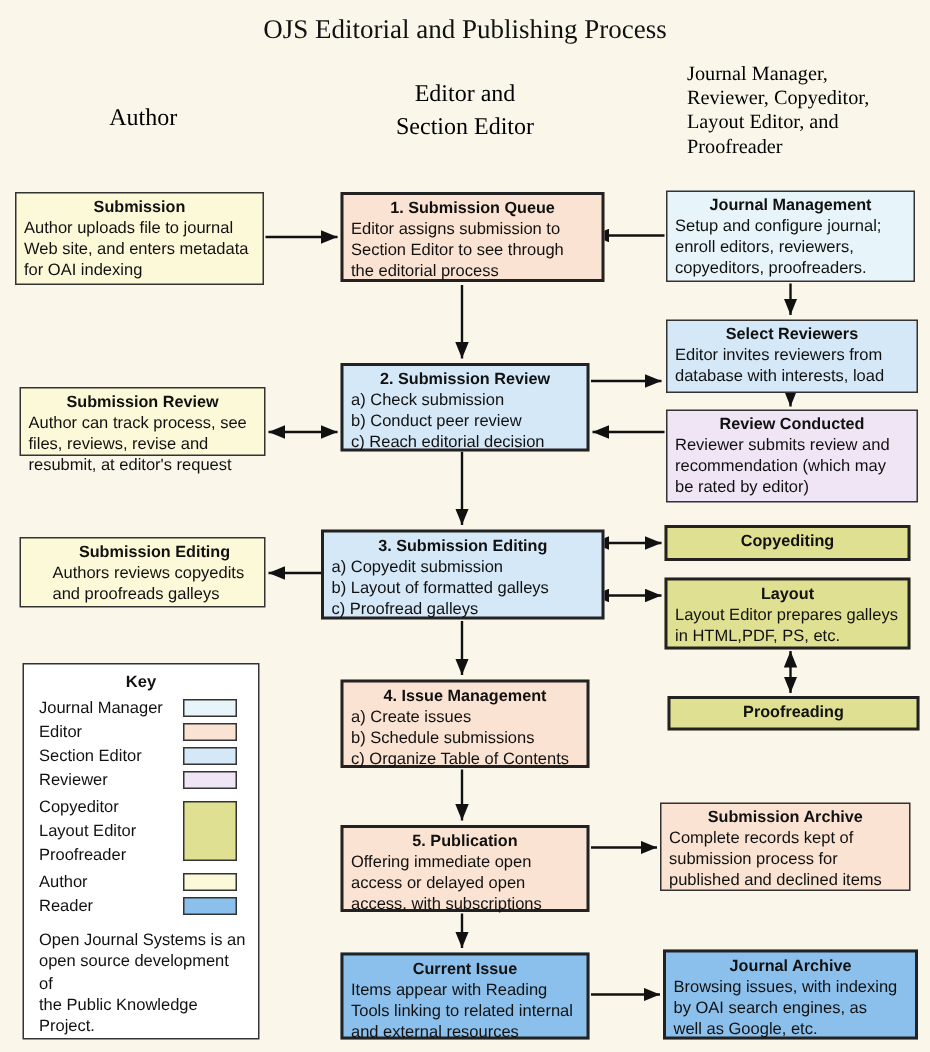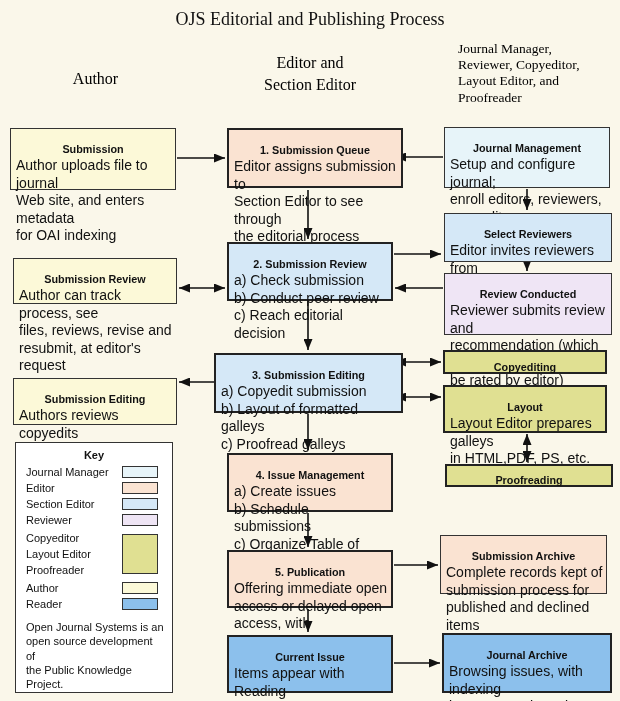--- a/index.html
+++ b/index.html
@@ -10,22 +10,22 @@
   .page-title{position:absolute;top:9px;left:0;width:620px;text-align:center;
               font-family:"Liberation Serif",serif;font-size:18px;color:#111;}
   .hdr{position:absolute;font-family:"Liberation Serif",serif;color:#000000;white-space:pre-line;}
   .hdr-author{top:70px;left:38px;width:115px;text-align:center;font-size:16px;}
   .hdr-editor{top:52px;left:228px;width:164px;text-align:center;font-size:16px;line-height:1.35;}
   .hdr-roles{top:41px;left:458px;width:152px;text-align:left;font-size:13.5px;line-height:1.2;}
 
   .box{position:absolute;box-sizing:border-box;}
   .bd1{border:1px solid #333;}
   .bd2{border:2px solid #222;}
-  .box .t{font-weight:bold;font-size:10.8px;text-align:center;padding-top:3px;line-height:1.25;margin-top:11px;}
-  .box .b{font-size:14px;line-height:1.24;padding:1px 2px 2px 5px;white-space:pre-line;text-align:left;}
+  .box .t{font-weight:bold;font-size:10.8px;text-align:center;padding-top:3px;line-height:1.25;}
+  .box .b{font-size:11px;line-height:1.24;padding:1px 2px 2px 5px;white-space:pre-line;text-align:left;}
   .box.solo{display:flex;align-items:center;justify-content:center;}
   .box.solo .t{padding:0;}
 
   .c-author{background:#FCF9D8;}
   .c-editor{background:#FAE3D2;}
   .c-sed{background:#D5E8F7;}
   .c-jm{background:#E7F4F9;}
   .c-rev{background:#EFE5F5;}
   .c-olv{background:#E0E092;}
   .c-rdr{background:#8CC0EC;}
@@ -137,21 +137,21 @@
 be rated by editor)</div>
   </div>
 
   <div class="box bd2 c-sed" style="left:214px;top:353px;width:189px;height:60px;">
     <div class="t">3. Submission Editing</div>
     <div class="b">a) Copyedit submission
 b) Layout of formatted galleys
 c) Proofread galleys</div>
   </div>
 
-  <div class="box bd1 c-author" style="left:13px;top:378px;width:164px;height:47px;">
+  <div class="box bd1 c-author" style="left:13px;top:358px;width:164px;height:47px;padding-left:16px;">
     <div class="t">Submission Editing</div>
     <div class="b">Authors reviews copyedits
 and proofreads galleys</div>
   </div>
 
   <div class="box bd2 c-olv solo" style="left:443px;top:350px;width:164px;height:24px;">
     <div class="t">Copyediting</div>
   </div>
 
   <div class="box bd2 c-olv" style="left:443px;top:385px;width:164px;height:48px;">

